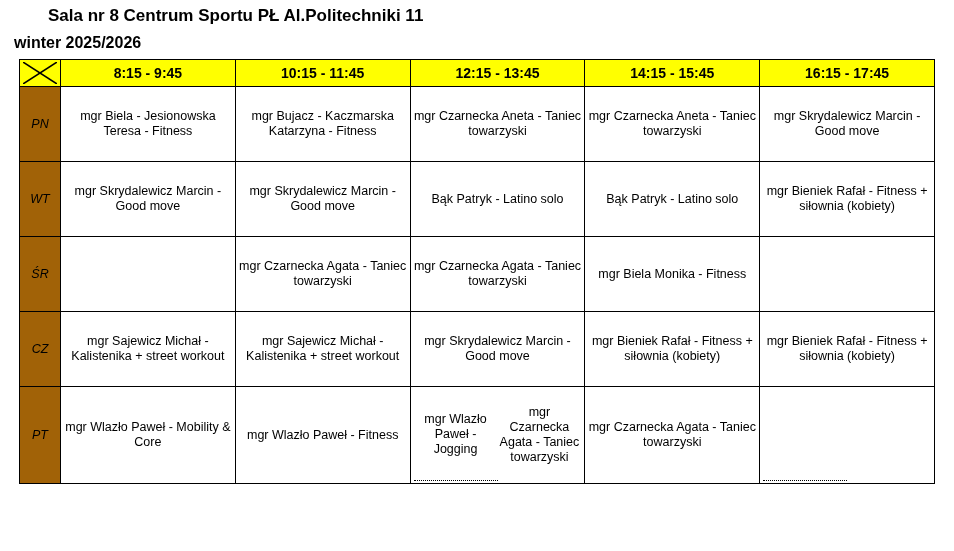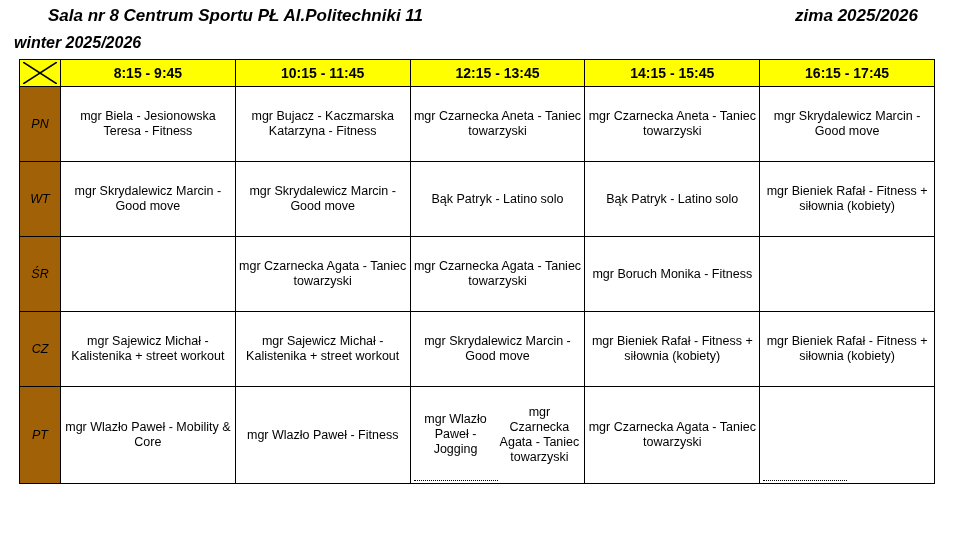--- a/index.html
+++ b/index.html
@@ -15,21 +15,20 @@
     overflow: hidden;
   }
   .page {
     position: relative;
     width: 954px;
     height: 551px;
     box-sizing: border-box;
   }
   .header {
     padding: 6px 14px 0 14px;
-    font-style: italic;
   }
   .header-row {
     display: flex;
     align-items: baseline;
     justify-content: space-between;
     font-weight: bold;
   }
   .header-row.first {
     font-size: 17px;
     margin-bottom: 8px;
@@ -108,21 +107,20 @@
   }
 </style>
 </head>
 <body>
 
 <div class="page">
 
   <div class="header">
     <div class="header-row first">
       <div class="title-left">Sala nr 8 Centrum Sportu PŁ Al.Politechniki 11</div>
-      <div class="title-right">zima 2025/2026</div>
     </div>
     <div class="header-row second">
       <div class="title-right">winter 2025/2026</div>
     </div>
   </div>
 
   <table class="schedule">
     <thead>
       <tr>
         <th class="corner">
@@ -156,21 +154,21 @@
         <td class="slot">Bąk Patryk - Latino solo</td>
         <td class="slot">Bąk Patryk - Latino solo</td>
         <td class="slot">mgr Bieniek Rafał - Fitness + siłownia (kobiety)</td>
       </tr>
 
       <tr>
         <td class="daycell">ŚR</td>
         <td class="slot"></td>
         <td class="slot">mgr Czarnecka Agata - Taniec towarzyski</td>
         <td class="slot">mgr Czarnecka Agata - Taniec towarzyski</td>
-        <td class="slot">mgr Boruch Monika - Fitness</td>
+        <td class="slot">mgr Biela Monika - Fitness</td>
         <td class="slot"></td>
       </tr>
 
       <tr>
         <td class="daycell">CZ</td>
         <td class="slot">mgr Sajewicz Michał - Kalistenika + street workout</td>
         <td class="slot">mgr Sajewicz Michał - Kalistenika + street workout</td>
         <td class="slot">mgr Skrydalewicz Marcin - Good move</td>
         <td class="slot">mgr Bieniek Rafał - Fitness + siłownia (kobiety)</td>
         <td class="slot">mgr Bieniek Rafał - Fitness + siłownia (kobiety)</td>

